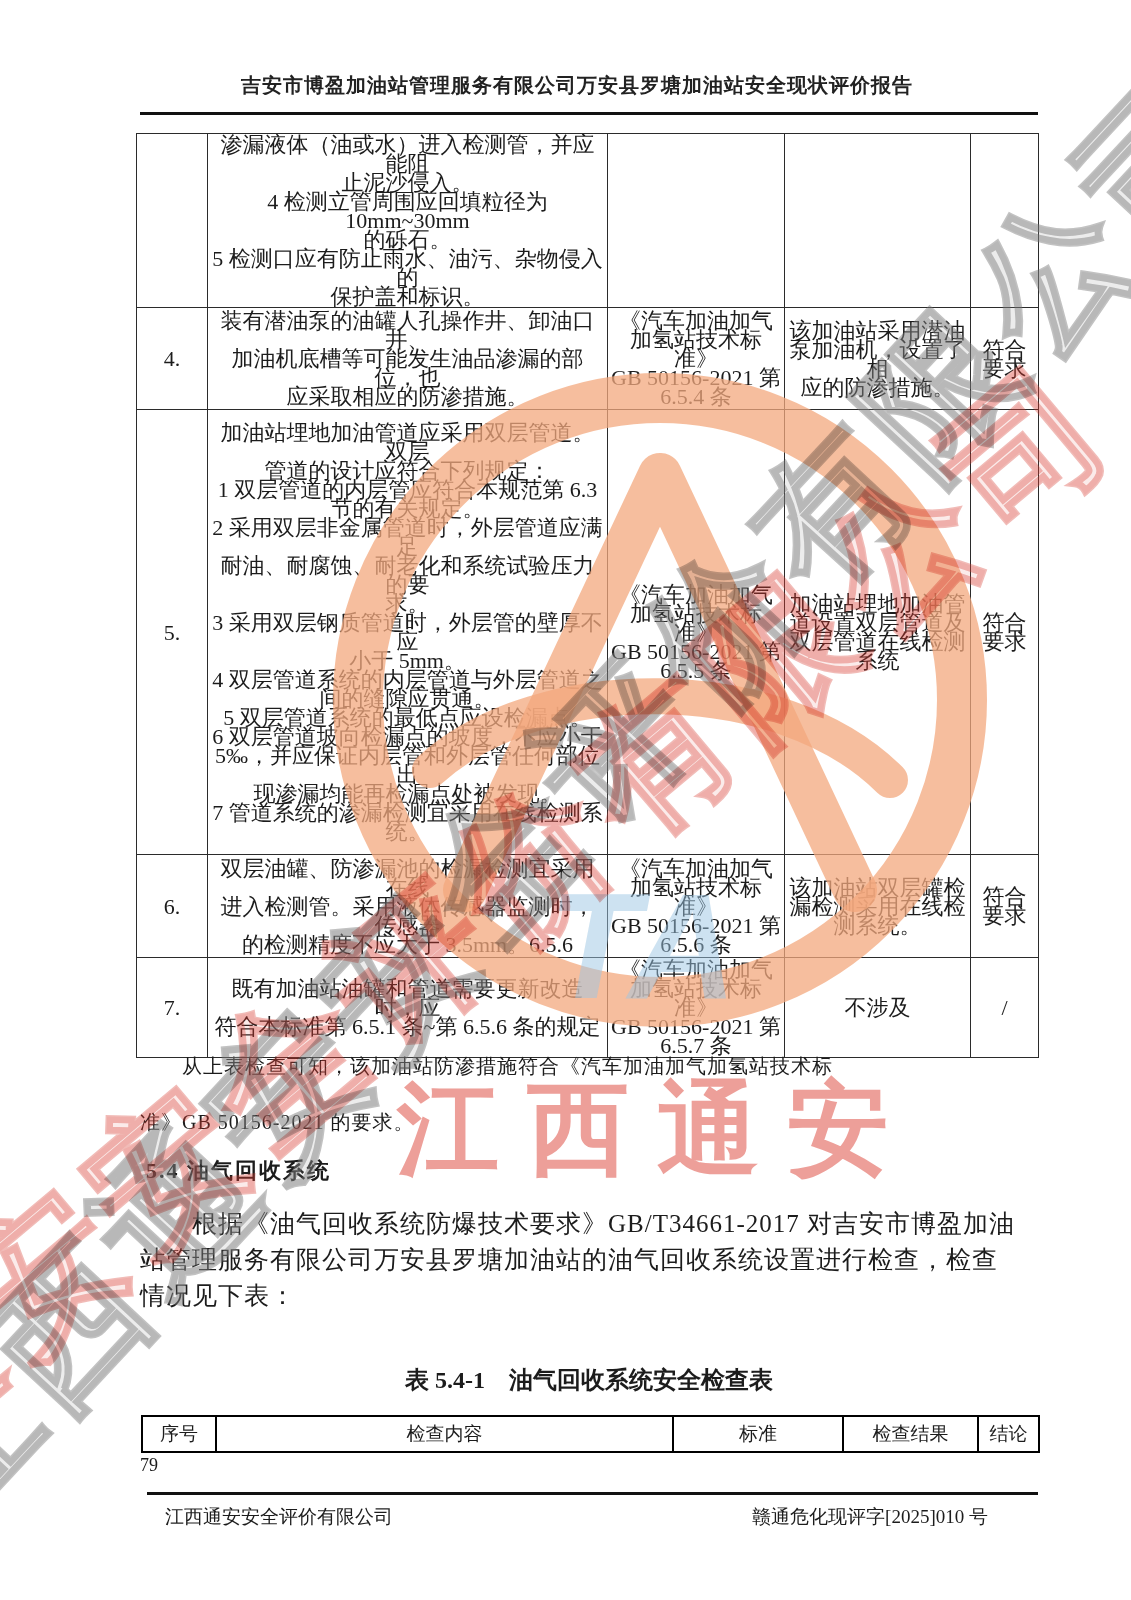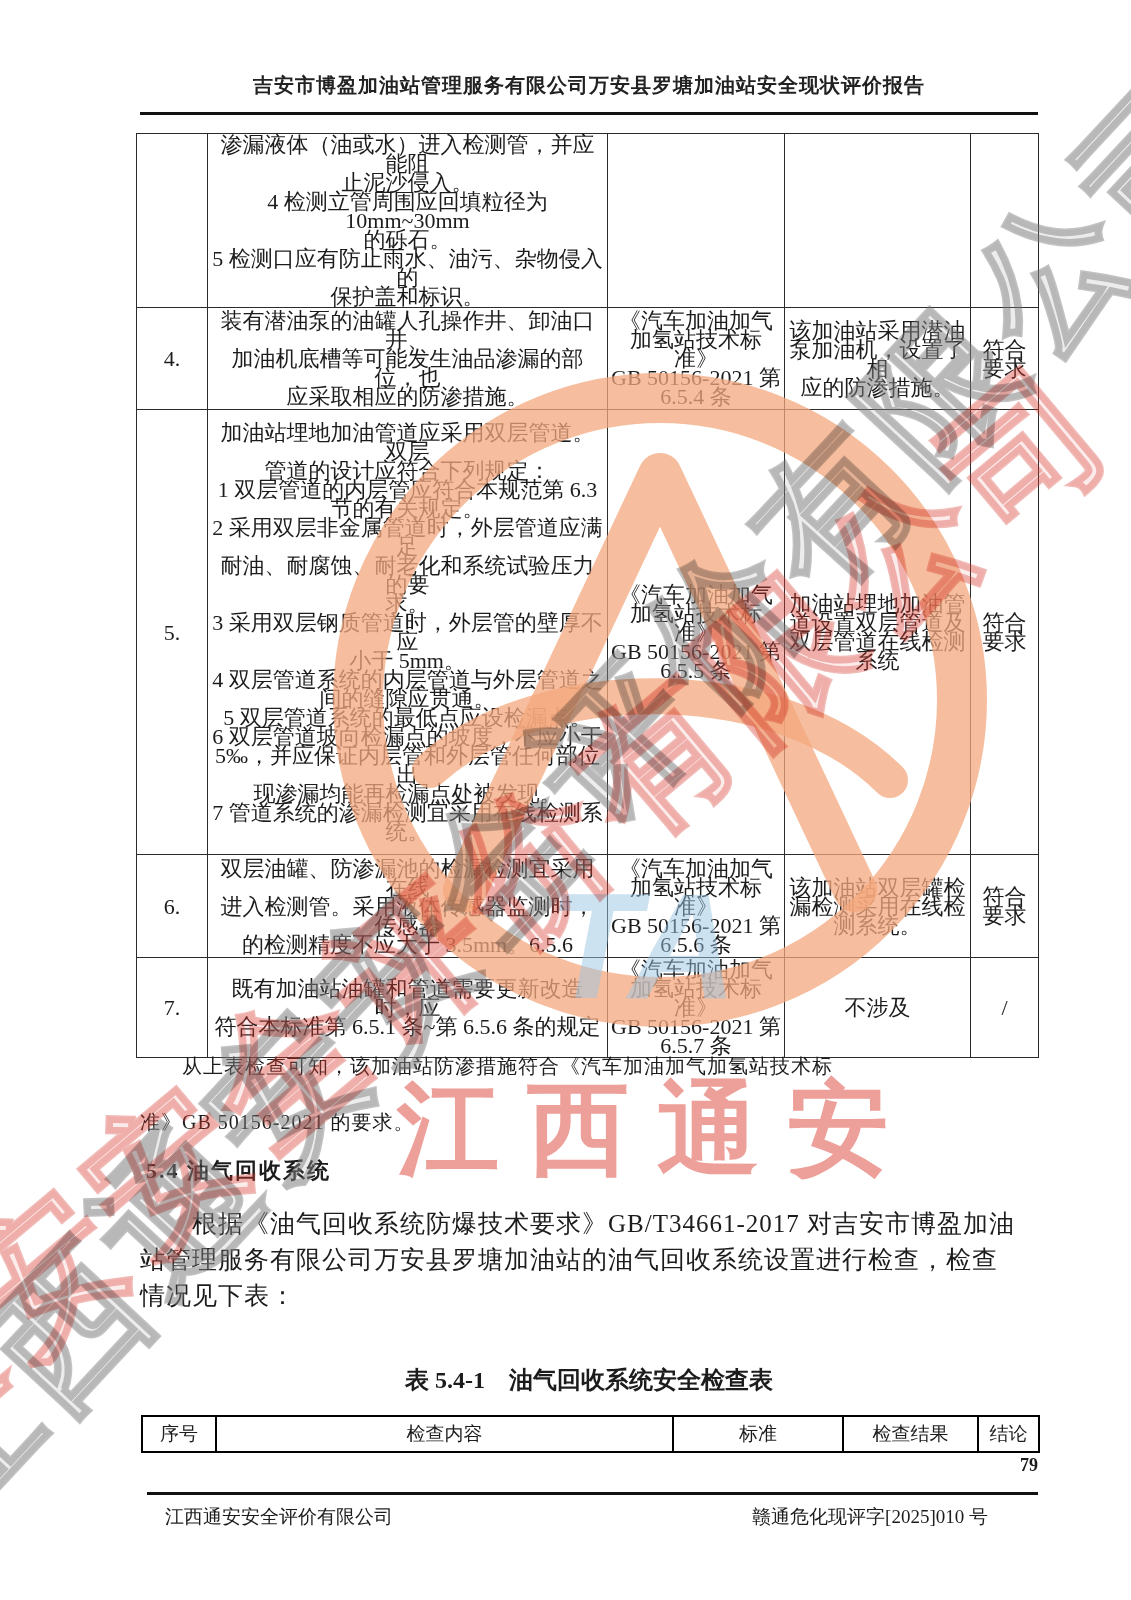--- a/index.html
+++ b/index.html
@@ -4,21 +4,21 @@
 <style>
   * { margin:0; padding:0; box-sizing:border-box; }
   html,body { background:#e8e8e8; }
   .page {
     position:relative; width:1131px; height:1600px; margin:0 auto;
     background:#ffffff; overflow:hidden;
     font-family:"Liberation Serif","DejaVu Serif",serif; color:#1c1c1c;
   }
   
   .header-title {
-    position:absolute; left:140px; top:72px; width:898px;
+    position:absolute; left:128px; top:72px; width:898px;
     text-align:center; font-size:20px; font-weight:bold; letter-spacing:1px; color:#222;
   }
   .rule-top { position:absolute; left:140px; top:112px; width:898px; height:3px; background:#111; }
   
   table.main {
     position:absolute; left:136px; top:133px; width:902px;
     border-collapse:collapse; table-layout:fixed;
     font-size:22px; line-height:19px;
   }
   table.main td {
@@ -43,21 +43,21 @@
   }
   .para2 {
     position:absolute; left:140px; top:1206px; width:898px;
     font-size:25px; line-height:36px; letter-spacing:1px; white-space:pre-line;
   }
   .caption {
     position:absolute; left:140px; top:1364px; width:898px;
     text-align:center; font-size:24px; font-weight:bold;
   }
   
-  .page-num { position:absolute; left:140px; top:1455px; width:898px; text-align:right; font-size:18px;font-weight:bold; }
+  .page-num { position:absolute; left:140px; top:1455px; width:898px; text-align:left; font-size:18px; }
   .rule-bottom { position:absolute; left:147px; top:1492px; width:891px; height:3px; background:#111; }
   .footer {
     position:absolute; left:147px; top:1504px; width:891px;
     display:flex; justify-content:space-between; font-size:19px;
   }
   .footer .fl { padding-left:18px; }
   .footer .fr { padding-right:50px;text-align:right; }
   
   .wm { position:absolute; inset:0; pointer-events:none; z-index:5; }
   .wm > * { mix-blend-mode:multiply; }

